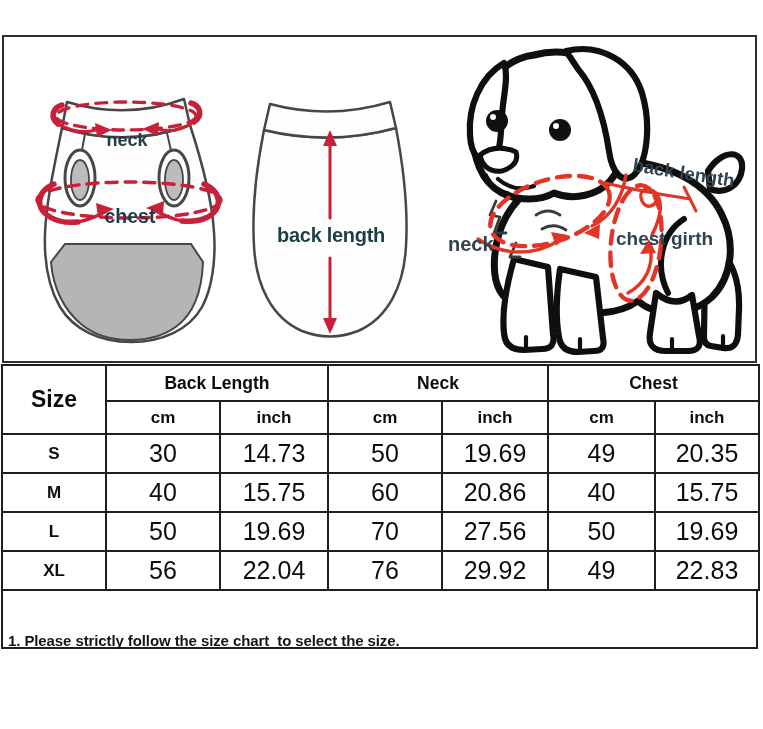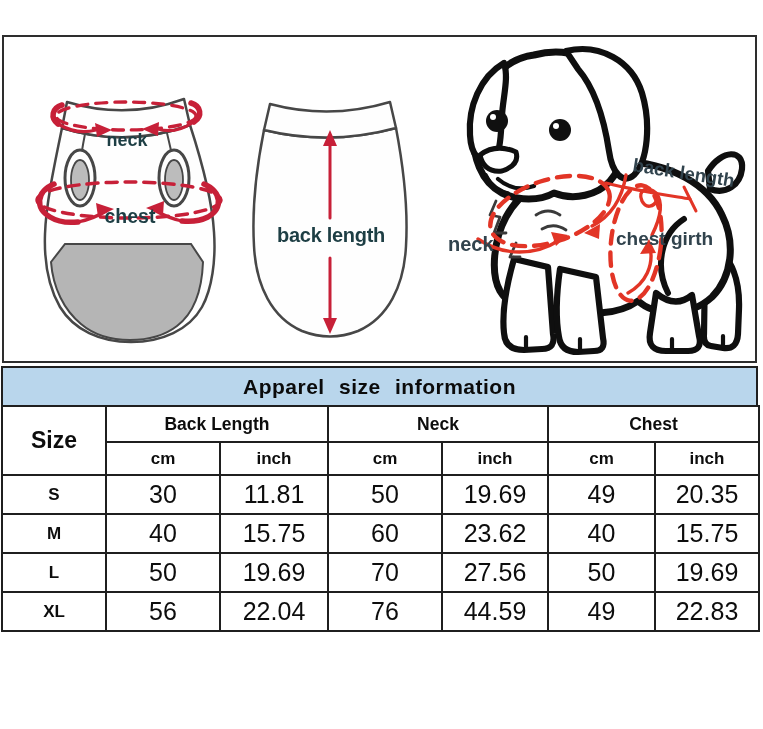--- a/index.html
+++ b/index.html
@@ -164,21 +164,20 @@
         <path class="dred-solid" d="M 166,140 C 198,148 226,152 250,156" style="stroke-width:3"></path>
         <path class="dred-solid" d="M 244,144 L 256,168" style="stroke-width:3"></path>
         <text class="lbl-slate" x="8" y="208" font-size="20">neck</text>
         <text class="lbl-slate" x="176" y="202" font-size="19">chest girth</text>
         <text class="lbl-slate" x="192" y="128" font-size="18.5" transform="rotate(9 192 128)">back length</text>
       </g>
     </svg>
   </div>
 
   <div class="table-wrap">
-    <div class="table-title">Apparel size information</div>
 
     <table class="size-table">
       <colgroup>
         <col style="width:104px">
           <col style="width:114px">
           <col style="width:108px">
         <col style="width:114px">
           <col style="width:106px">
           <col style="width:107px">
           <col style="width:104px">
@@ -194,51 +193,55 @@
         <th class="unit">cm</th>
         <th class="unit">inch</th>
         <th class="unit">cm</th>
         <th class="unit">inch</th>
         <th class="unit">cm</th>
         <th class="unit">inch</th>
       </tr>
       <tr class="data-row">
         <th class="sizec">S</th>
         <td class="val">30</td>
-        <td class="val">11.81</td>
+        <td class="val">14.73</td>
         <td class="val">50</td>
         <td class="val">19.69</td>
         <td class="val">49</td>
         <td class="val">20.35</td>
       </tr>
       <tr class="data-row">
         <th class="sizec">M</th>
         <td class="val">40</td>
         <td class="val">15.75</td>
         <td class="val">60</td>
-        <td class="val">23.62</td>
+        <td class="val">20.86</td>
         <td class="val">40</td>
         <td class="val">15.75</td>
       </tr>
       <tr class="data-row">
         <th class="sizec">L</th>
         <td class="val">50</td>
         <td class="val">19.69</td>
         <td class="val">70</td>
         <td class="val">27.56</td>
         <td class="val">50</td>
         <td class="val">19.69</td>
       </tr>
       <tr class="data-row">
         <th class="sizec">XL</th>
         <td class="val">56</td>
         <td class="val">22.04</td>
         <td class="val">76</td>
-        <td class="val">44.59</td>
+        <td class="val">29.92</td>
         <td class="val">49</td>
         <td class="val">22.83</td>
       </tr>
     </tbody>
       </table>
 
+    <div class="notes">
+      <div>1. Please strictly follow the size chart  to select the size.</div>
+      
+    </div>
   </div>
 
 </div>
 
 </body></html>

